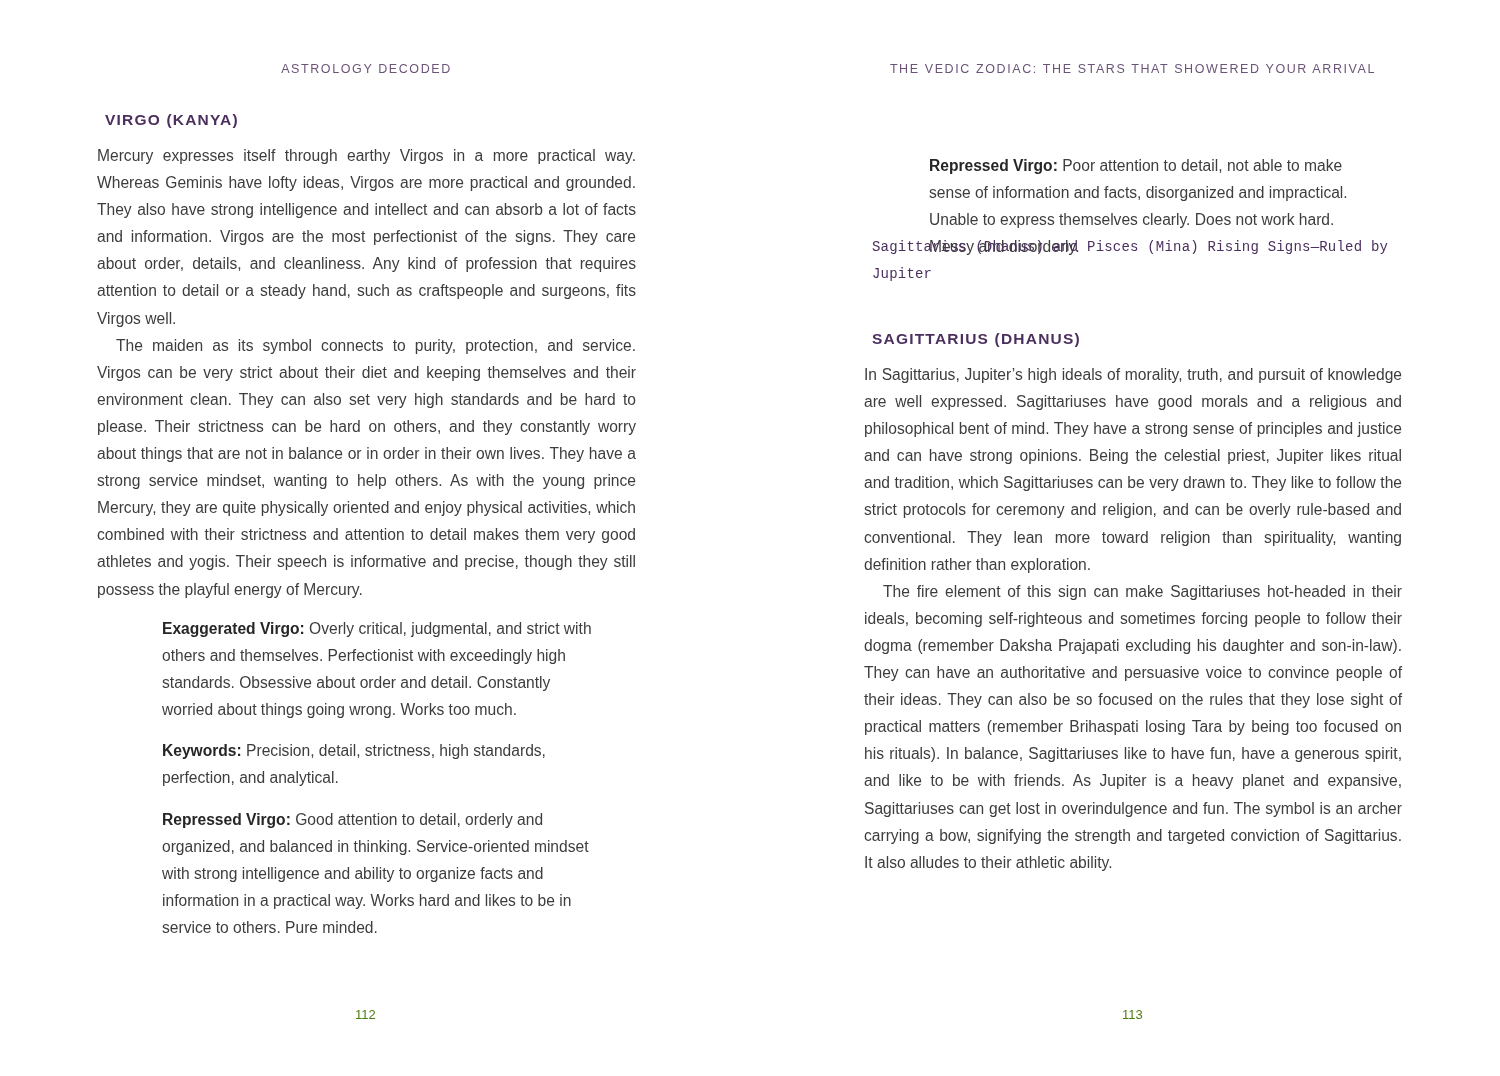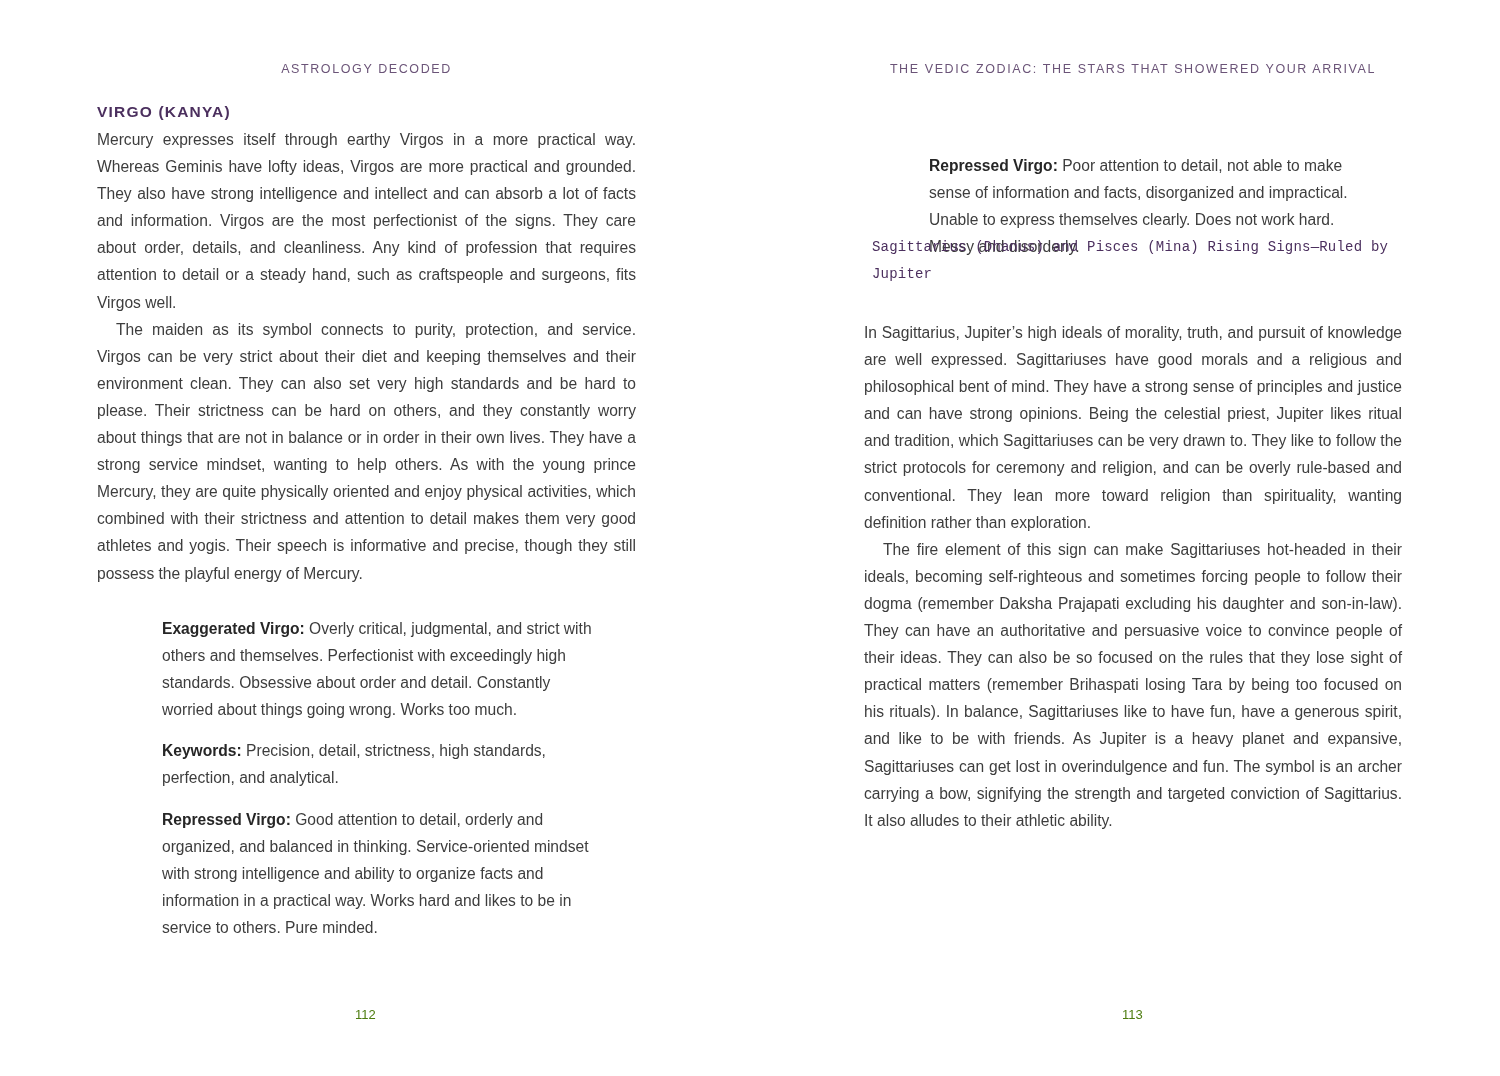--- a/index.html
+++ b/index.html
@@ -13,21 +13,21 @@
   #page-left .running-head { left: 0; width: 733px; text-align: center; }
   #page-right .running-head { left: 0; width: 766px; text-align: center; }
   .folio { position: absolute; top: 1003px; font-size: 13px; color: #4d7c0f; }
   #page-left .folio { left: 355px; }
   #page-right .folio { left: 372px; }
   .col { position: absolute; }
   #page-left .col { left: 97px; top: 96px; width: 539px; }
   #page-right .col-top { position: absolute; left: 179px; top: 100px; width: 440px; }
   #page-right .col { left: 114px; top: 230px; width: 538px; }
   .sec-head { font-size: 15.5px; letter-spacing: 1.2px; color: #4b2f5e; text-transform: uppercase;
-              margin: 0; height: 26px; line-height: 24px; }
+              margin: 8px; height: 26px; line-height: 24px; }
   p { margin: 0; font-size: 15.6px; line-height: 27.1px; text-align: justify;
       text-align-last: left; color: #3d3d3d; }
   p.indent { text-indent: 19px; }
   .list { position: absolute; left: 162px; width: 430px; }
   .list p { text-align: left; margin-bottom: 14px; }
   .list b, .col-top b { font-weight: bold; color: #262626; }
   .col-top p { text-align: left; margin-top: 48px; }
   .big-head { font-family: Liberation Mono, monospace; font-size: 14px;
               line-height: 27px; color: #4b2f5e; margin: 0 0 4px 8px; font-weight: normal;
               letter-spacing: 0.2px; }
@@ -52,17 +52,18 @@
 </div>
 
 <div class="page" id="page-right">
   <div class="running-head">THE VEDIC ZODIAC: THE STARS THAT SHOWERED YOUR ARRIVAL</div>
   <div class="col-top">
     <p><b>Repressed Virgo:</b><span> Poor attention to detail, not able to make sense of information and facts, disorganized and impractical. Unable to express themselves clearly. Does not work hard. Messy and disorderly.</span></p>
   </div>
   <div class="col">
     <h2 class="big-head">Sagittarius (Dhanus) and Pisces (Mina) Rising Signs—Ruled by Jupiter</h2>
     <div class="spacer"></div>
+    <h3 class="sec-head">SAGITTARIUS (DHANUS)</h3>
     <p>In Sagittarius, Jupiter’s high ideals of morality, truth, and pursuit of knowledge are well expressed. Sagittariuses have good morals and a religious and philosophical bent of mind. They have a strong sense of principles and justice and can have strong opinions. Being the celestial priest, Jupiter likes ritual and tradition, which Sagittariuses can be very drawn to. They like to follow the strict protocols for ceremony and religion, and can be overly rule-based and conventional. They lean more toward religion than spirituality, wanting definition rather than exploration.</p>
     <p class="indent">The fire element of this sign can make Sagittariuses hot-headed in their ideals, becoming self-righteous and sometimes forcing people to follow their dogma (remember Daksha Prajapati excluding his daughter and son-in-law). They can have an authoritative and persuasive voice to convince people of their ideas. They can also be so focused on the rules that they lose sight of practical matters (remember Brihaspati losing Tara by being too focused on his rituals). In balance, Sagittariuses like to have fun, have a generous spirit, and like to be with friends. As Jupiter is a heavy planet and expansive, Sagittariuses can get lost in overindulgence and fun. The symbol is an archer carrying a bow, signifying the strength and targeted conviction of Sagittarius. It also alludes to their athletic ability.</p>
   </div>
   <div class="folio">113</div>
 </div>
 
 </body></html>

